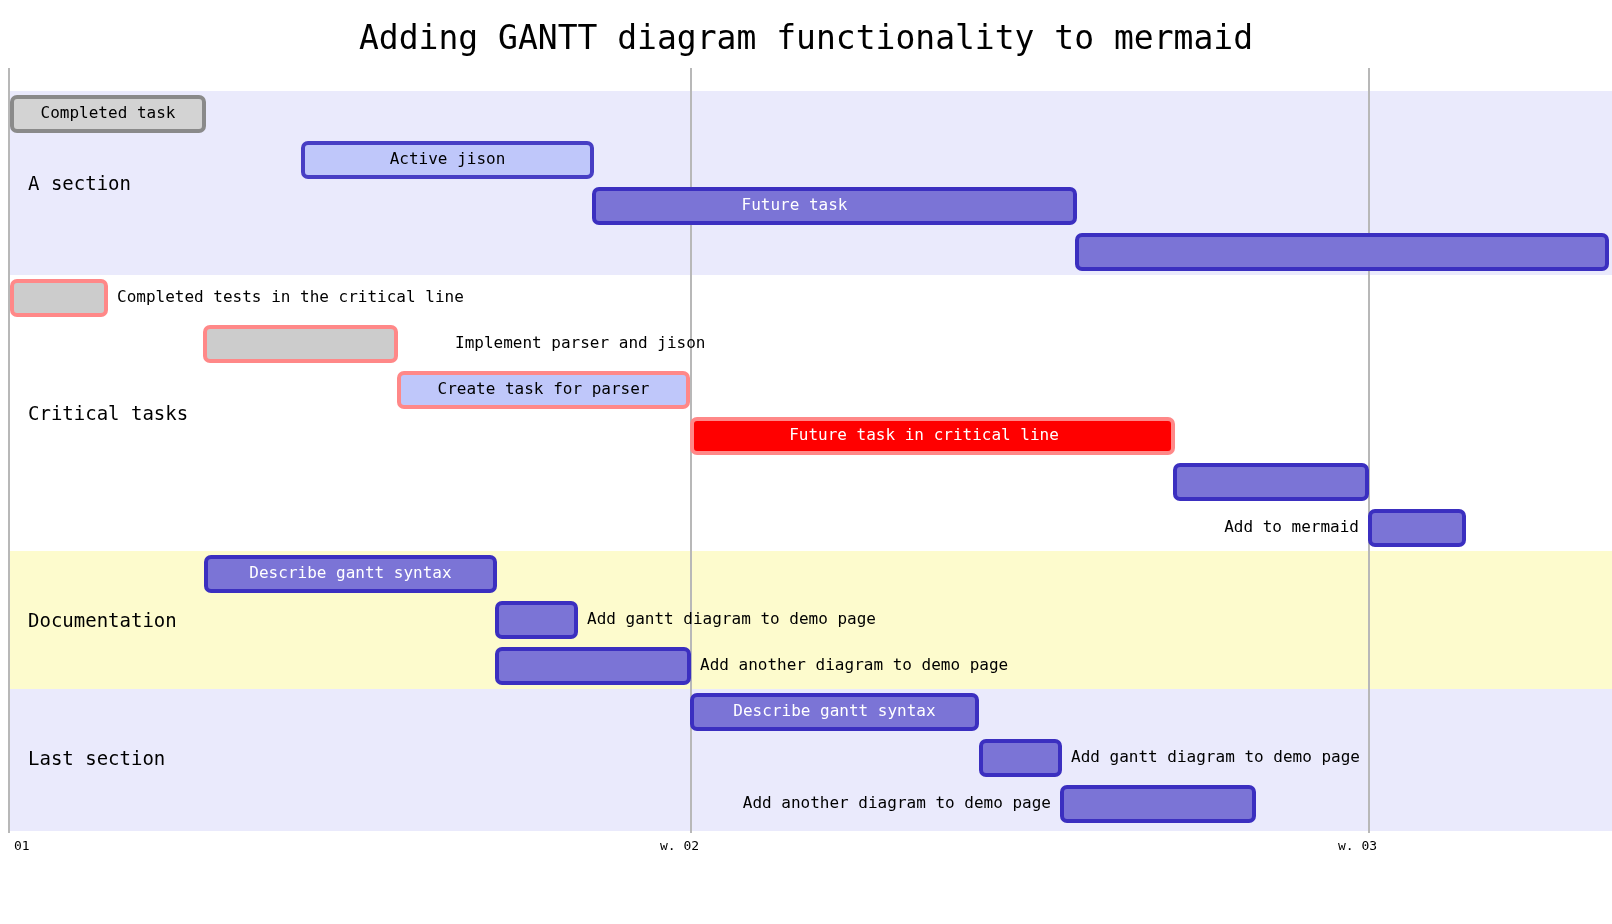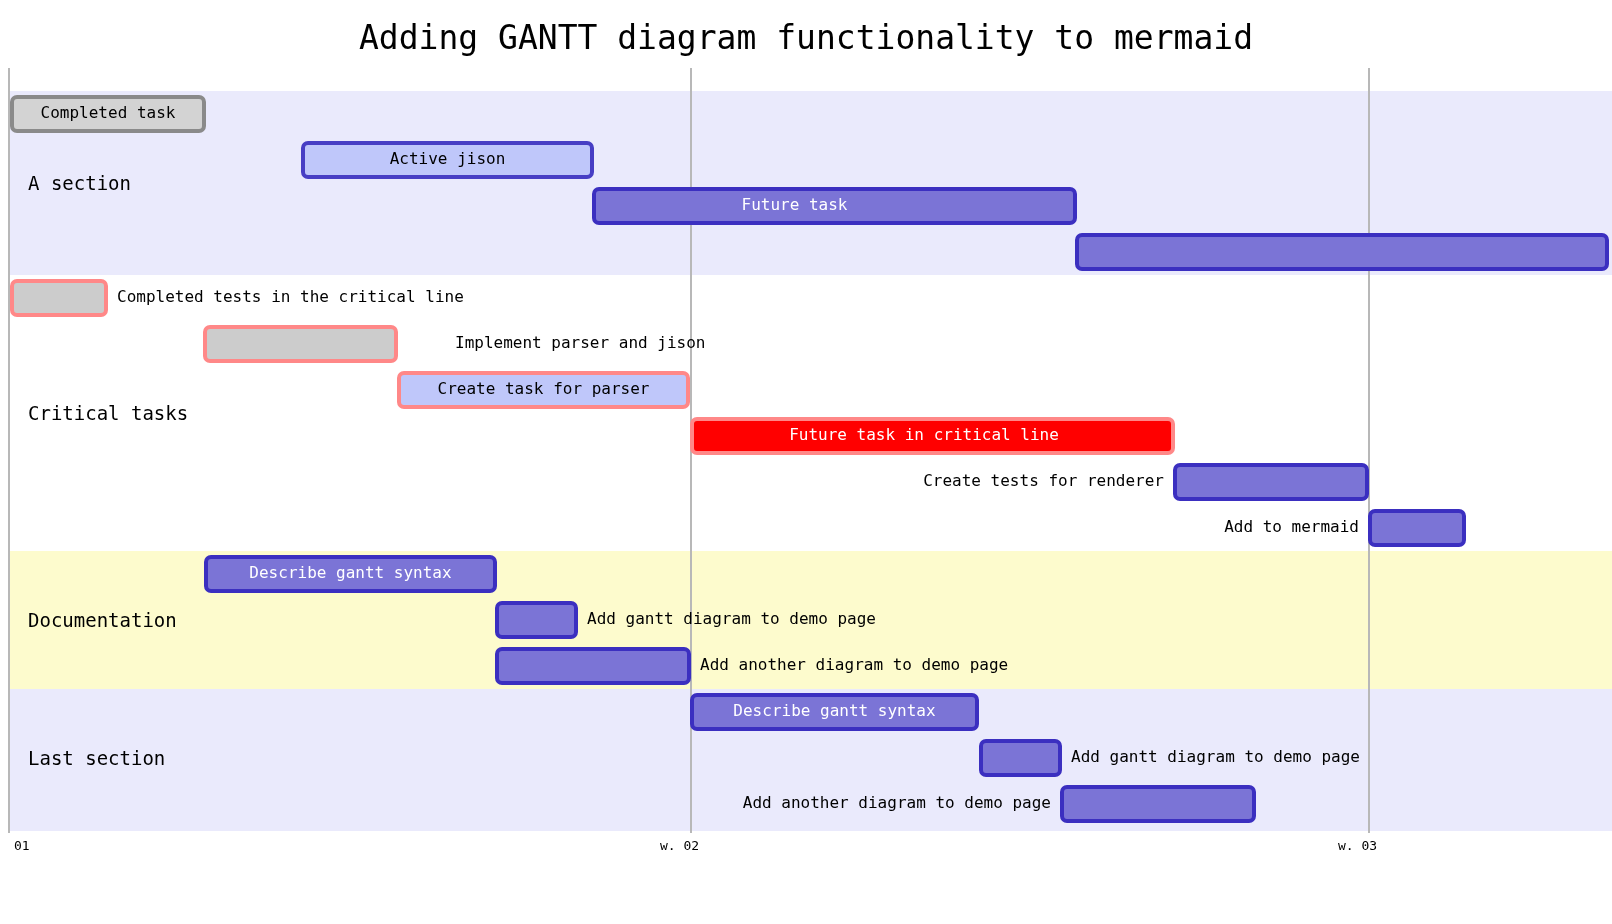--- a/index.html
+++ b/index.html
@@ -170,21 +170,20 @@
       <div class="task-bar future" style="left: 1075px; top: 165px; width: 534px; height: 38px;"></div>
       <div class="task-bar crit-done" style="left: 10px; top: 211px; width: 98px; height: 38px;"></div>
       <div class="task-text outside" style="top: 221px; left: 117px;">Completed tests in the critical line</div>
       <div class="task-bar crit-done" style="left: 203px; top: 257px; width: 195px; height: 38px;"></div>
       <div class="task-text outside" style="top: 267px; left: 407px; margin-left: 48px;">Implement parser and jison</div>
       <div class="task-bar crit-active" style="left: 397px; top: 303px; width: 293px; height: 38px;"></div>
       <div class="task-text inside-dark" style="top: 313px; left: 397px; width: 293px; text-align: center;">Create task for parser</div>
       <div class="task-bar crit-future" style="left: 690px; top: 349px; width: 485px; height: 38px;"></div>
       <div class="task-text inside-light" style="top: 359px; left: 690px; width: 468px; text-align: center;">Future task in critical line</div>
       <div class="task-bar future" style="left: 1173px; top: 395px; width: 196px; height: 38px;"></div>
-      <div class="task-text outside" style="top: 405px; left: 0px; width: 1164px; text-align: right;">Create tests for renderer</div>
       <div class="task-bar future" style="left: 1368px; top: 441px; width: 98px; height: 38px;"></div>
       <div class="task-text outside" style="top: 451px; left: 0px; width: 1359px; text-align: right;">Add to mermaid</div>
       <div class="task-bar future" style="left: 204px; top: 487px; width: 293px; height: 38px;"></div>
       <div class="task-text inside-light" style="top: 497px; left: 204px; width: 293px; text-align: center;">Describe gantt syntax</div>
       <div class="task-bar future" style="left: 495px; top: 533px; width: 83px; height: 38px;"></div>
       <div class="task-text outside" style="top: 543px; left: 587px;">Add gantt diagram to demo page</div>
       <div class="task-bar future" style="left: 495px; top: 579px; width: 196px; height: 38px;"></div>
       <div class="task-text outside" style="top: 589px; left: 700px;">Add another diagram to demo page</div>
       <div class="task-bar future" style="left: 690px; top: 625px; width: 289px; height: 38px;"></div>
       <div class="task-text inside-light" style="top: 635px; left: 690px; width: 289px; text-align: center;">Describe gantt syntax</div>

